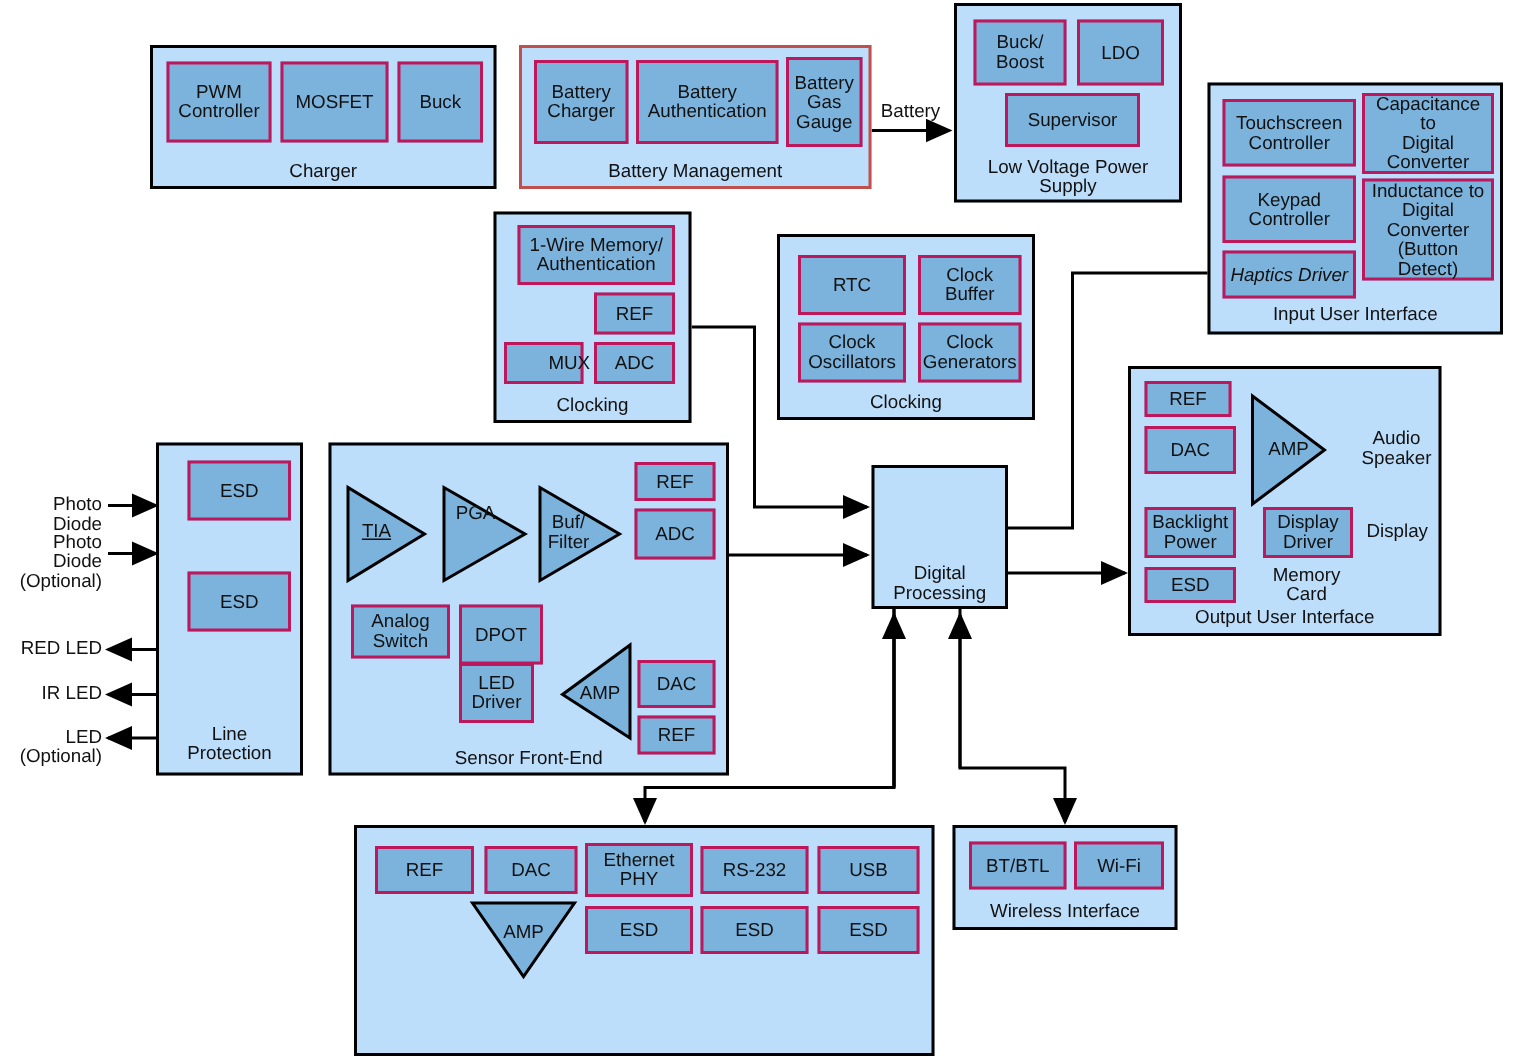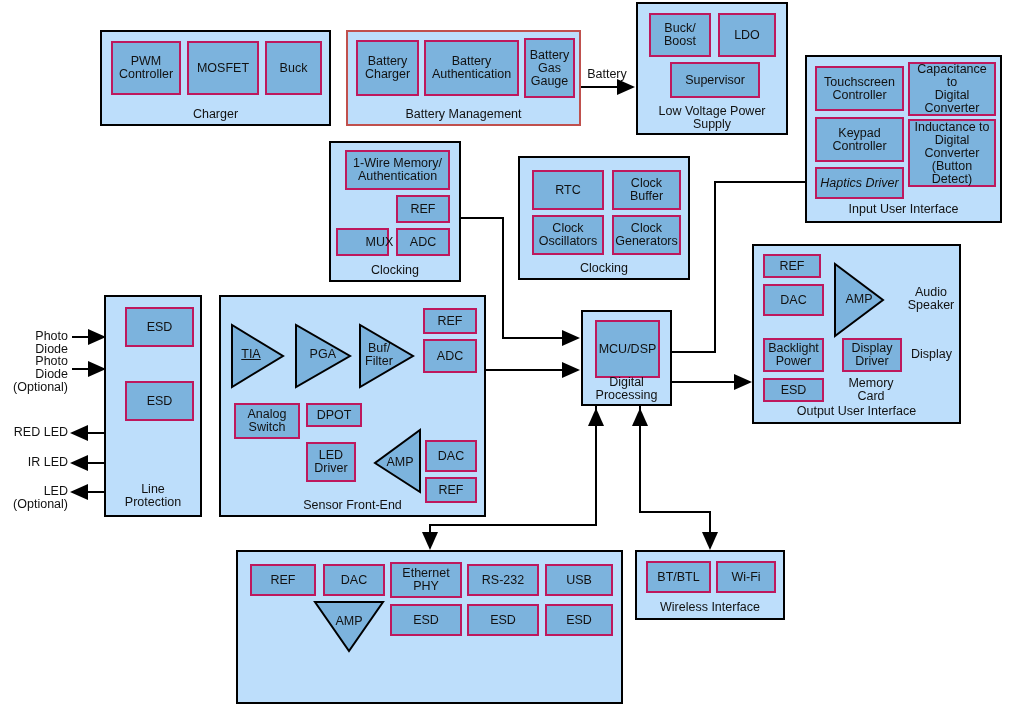--- a/index.html
+++ b/index.html
@@ -173,40 +173,39 @@
 
   <div class="grp" style="left:219px;top:295px;width:267px;height:222px;">
 
     <svg style="position:absolute;left:0;top:0;width:267px;height:222px;">
       <polygon points="11,28 11,90 62,59" fill="#7cb3dd" stroke="#000" stroke-width="2"></polygon>
       <polygon points="75,28 75,90 129,59" fill="#7cb3dd" stroke="#000" stroke-width="2"></polygon>
       <polygon points="139,28 139,90 192,59" fill="#7cb3dd" stroke="#000" stroke-width="2"></polygon>
       <polygon points="199,133 199,195 154,166" fill="#7cb3dd" stroke="#000" stroke-width="2"></polygon>
     </svg>
     <div class="txt" style="left:12px;top:51px;width:36px;text-decoration:underline;">TIA</div>
-    <div class="txt" style="left:77px;top:51px;width:38px;text-align:right;">PGA</div>
+    <div class="txt" style="left:77px;top:39px;width:38px;">PGA</div>
     <div class="txt" style="left:140px;top:45px;width:36px;white-space:pre-line;">Buf/
 Filter</div>
     <div class="txt" style="left:160px;top:159px;width:38px;">AMP</div>
 
     <div class="box" style="left:202px;top:11px;width:54px;height:26px;white-space:pre-line;">REF</div>
     <div class="box" style="left:202px;top:42px;width:54px;height:34px;white-space:pre-line;">ADC</div>
     <div class="box" style="left:13px;top:106px;width:66px;height:36px;white-space:pre-line;">Analog
 Switch</div>
-    <div class="box" style="left:85px;top:106px;width:56px;height:24px;white-space:pre-line;">DPOT</div>
+    <div class="box" style="left:85px;top:106px;width:56px;height:40px;white-space:pre-line;">DPOT</div>
     <div class="box" style="left:85px;top:145px;width:50px;height:40px;white-space:pre-line;">LED
 Driver</div>
     <div class="box" style="left:204px;top:143px;width:52px;height:32px;white-space:pre-line;">DAC</div>
     <div class="box" style="left:204px;top:180px;width:52px;height:26px;white-space:pre-line;">REF</div>
 
     <div class="grp-label" style="white-space:pre-line;">Sensor Front-End</div>
   </div>
 
   <div class="grp" style="left:581px;top:310px;width:91px;height:96px;">
-    <div class="box" style="left:12px;top:8px;width:65px;height:58px;white-space:pre-line;">MCU/DSP</div>
     <div class="grp-label" style="white-space:pre-line;bottom:2px;">Digital
 Processing</div>
   </div>
 
   <div class="grp" style="left:752px;top:244px;width:209px;height:180px;">
     <svg style="position:absolute;left:0;top:0;width:209px;height:180px;">
       <polygon points="81,18 81,90 129,54" fill="#7cb3dd" stroke="#000" stroke-width="2"></polygon>
     </svg>
     <div class="txt" style="left:86px;top:47px;width:38px;">AMP</div>
 

